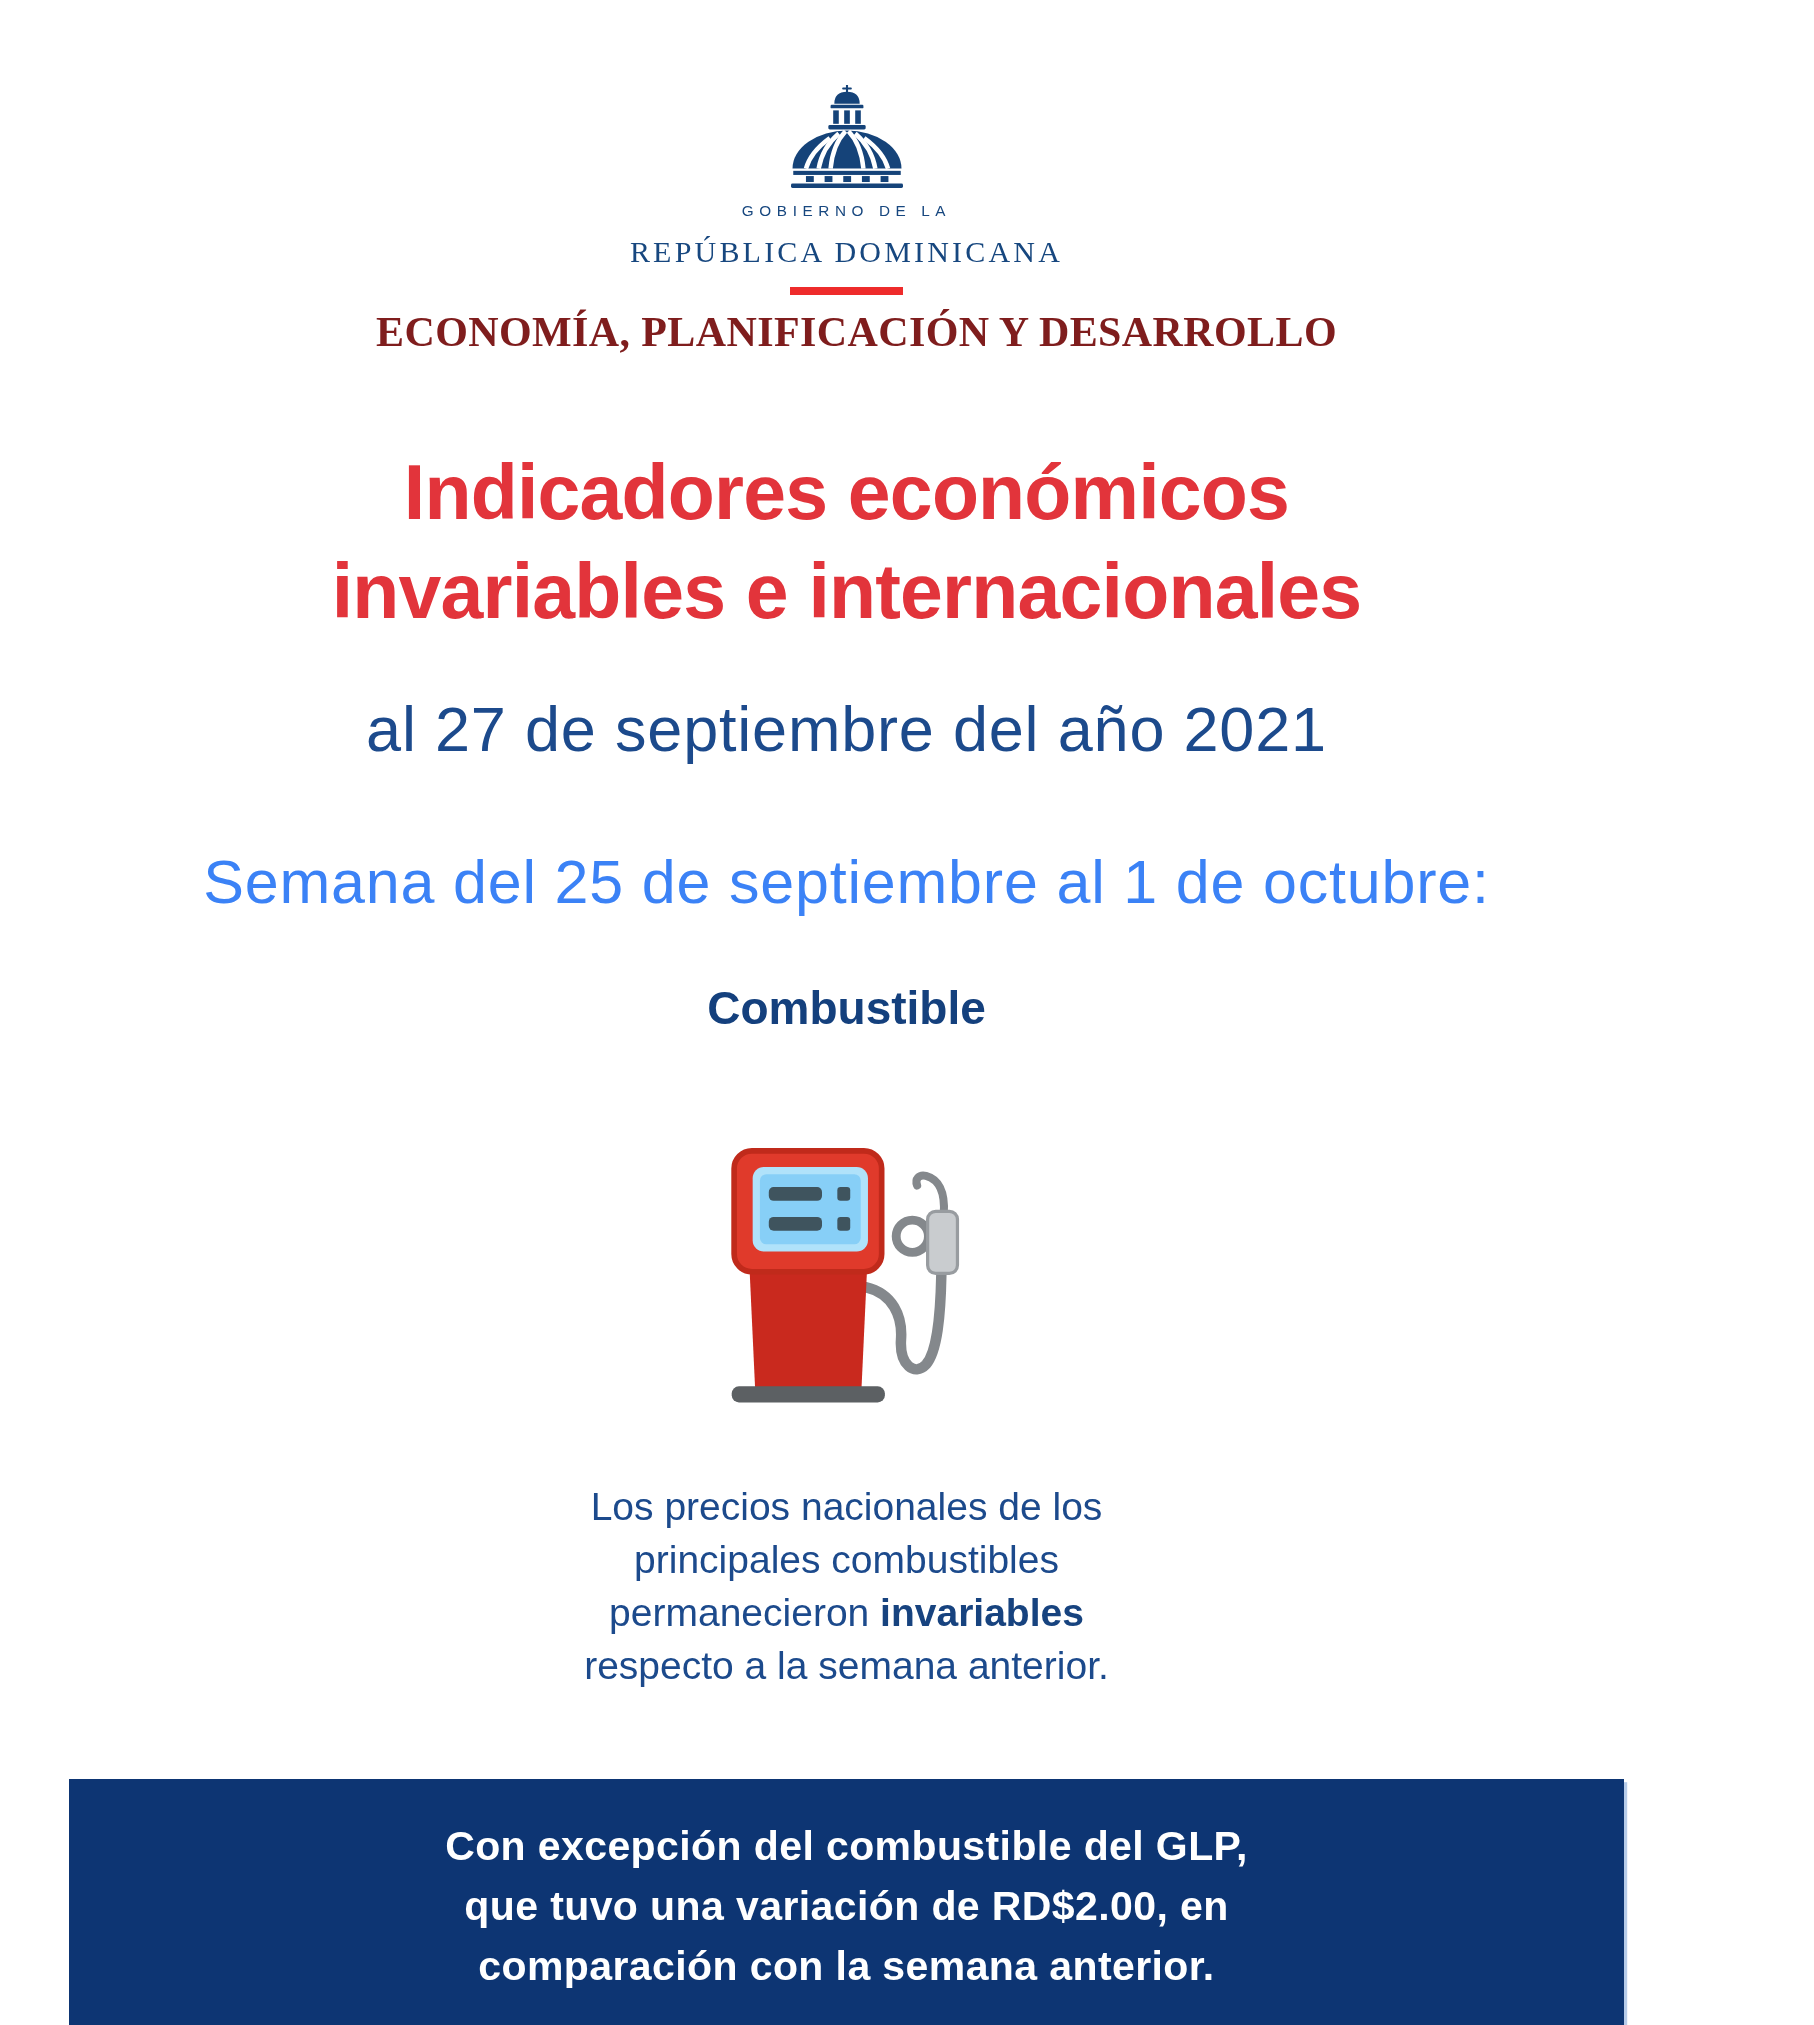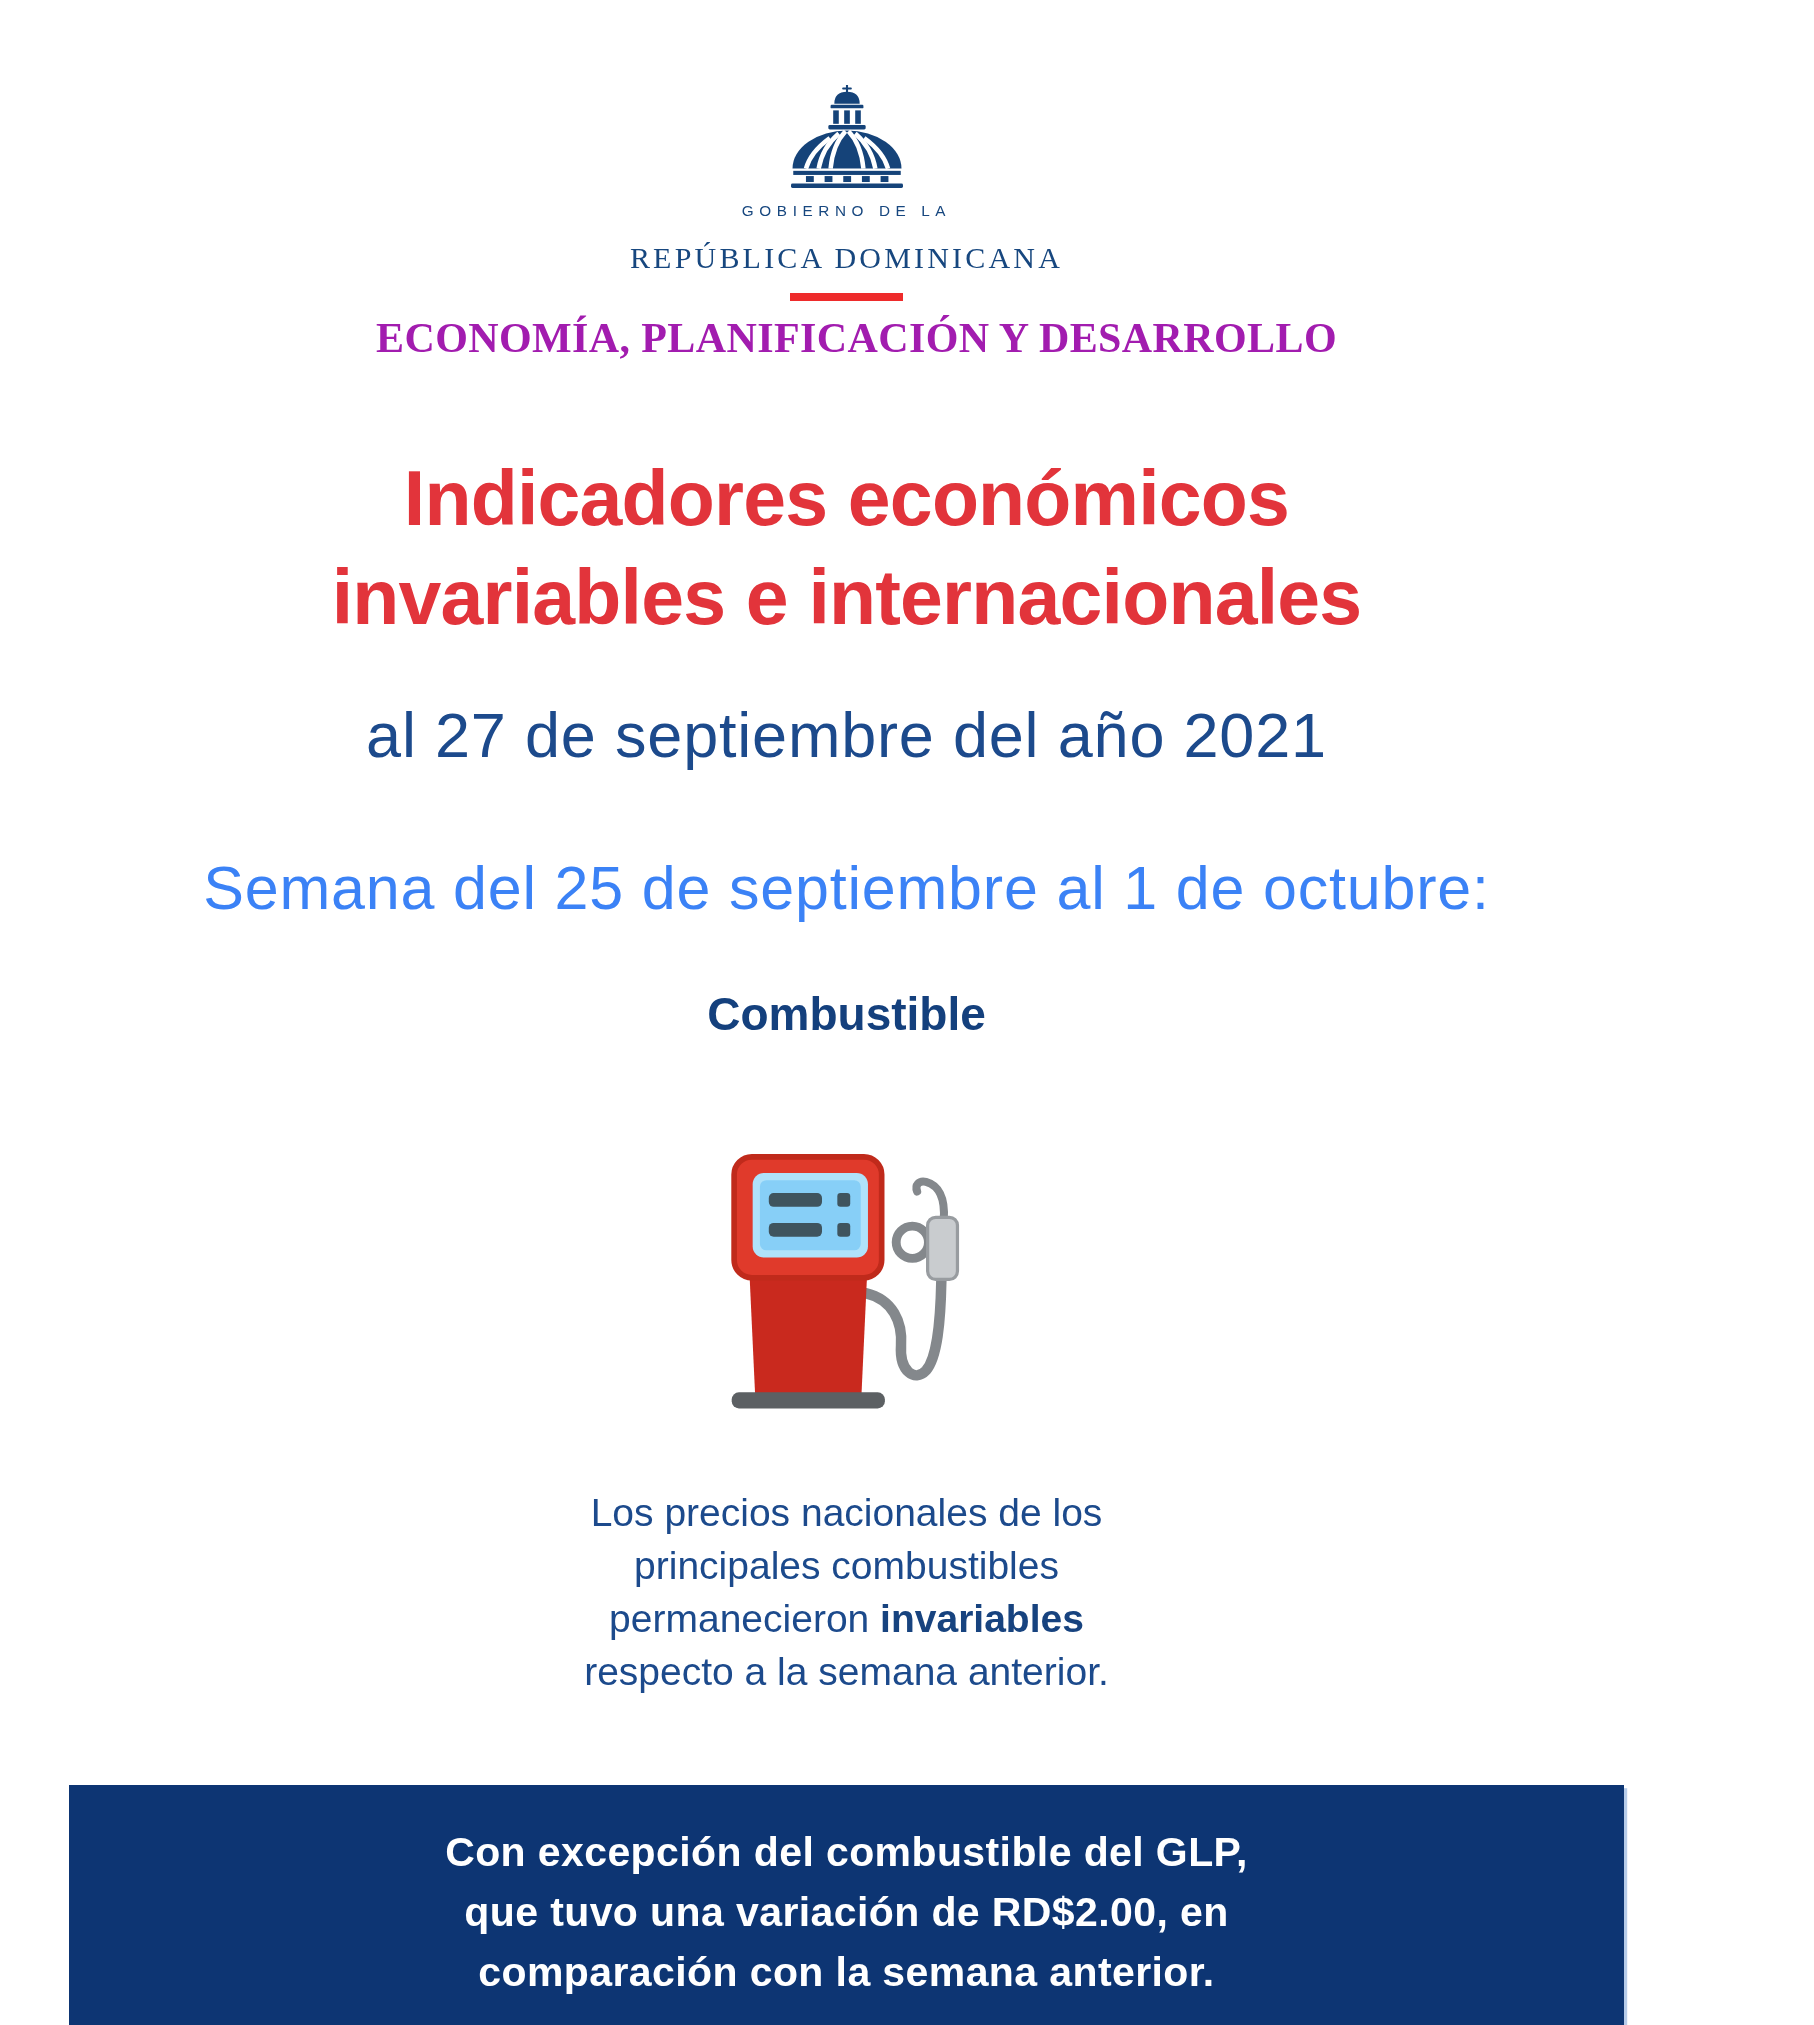--- a/index.html
+++ b/index.html
@@ -4,25 +4,25 @@
 <style>
   html,body{margin:0;padding:0;background:#ffffff;}
   body{width:1815px;height:2026px;font-family:"Liberation Sans",sans-serif;}
   .page{width:1693px;height:2026px;position:relative;text-align:center;overflow:hidden;background:#fff;}
 
   
   .gov-header{padding-top:85px;}
   .dome-svg{display:inline-block;}
   .gov-line1{margin-top:11.3px;font-size:15.3px;line-height:18px;letter-spacing:5.6px;
              color:#17477F;font-weight:400;}
-  .gov-line2{margin-top:20px;font-family:"Liberation Serif",serif;font-size:30px;line-height:35px;
+  .gov-line2{margin-top:14px;font-family:"Liberation Serif",serif;font-size:30px;line-height:35px;
              letter-spacing:3.2px;color:#17477F;}
   .gov-rule{margin:18px auto 0;width:113px;height:8px;background:#EE2B2B;}
   .ministry{margin-top:13px;font-family:"Liberation Serif",serif;font-weight:700;
-            font-size:42px;line-height:48px;letter-spacing:0.4px;color:#a21caf;padding-left:20px;}
+            font-size:42px;line-height:48px;letter-spacing:0.4px;color:#7f1d1d;padding-left:20px;}
 
   
   .title{margin-top:87px;font-size:77px;font-weight:800;color:#E2343B;
          line-height:99px;letter-spacing:-0.8px;}
   .date-line{margin-top:21px;font-size:63px;line-height:73px;color:#1C4A8C;letter-spacing:0.8px;}
   .week-line{margin-top:81px;font-size:61px;line-height:71px;color:#3b82f6;letter-spacing:0.8px;}
 
   
   .section-title{margin-top:64px;font-size:46px;line-height:53px;font-weight:700;color:#14407D;}
   .pump-svg{display:inline-block;margin-top:73px;}

